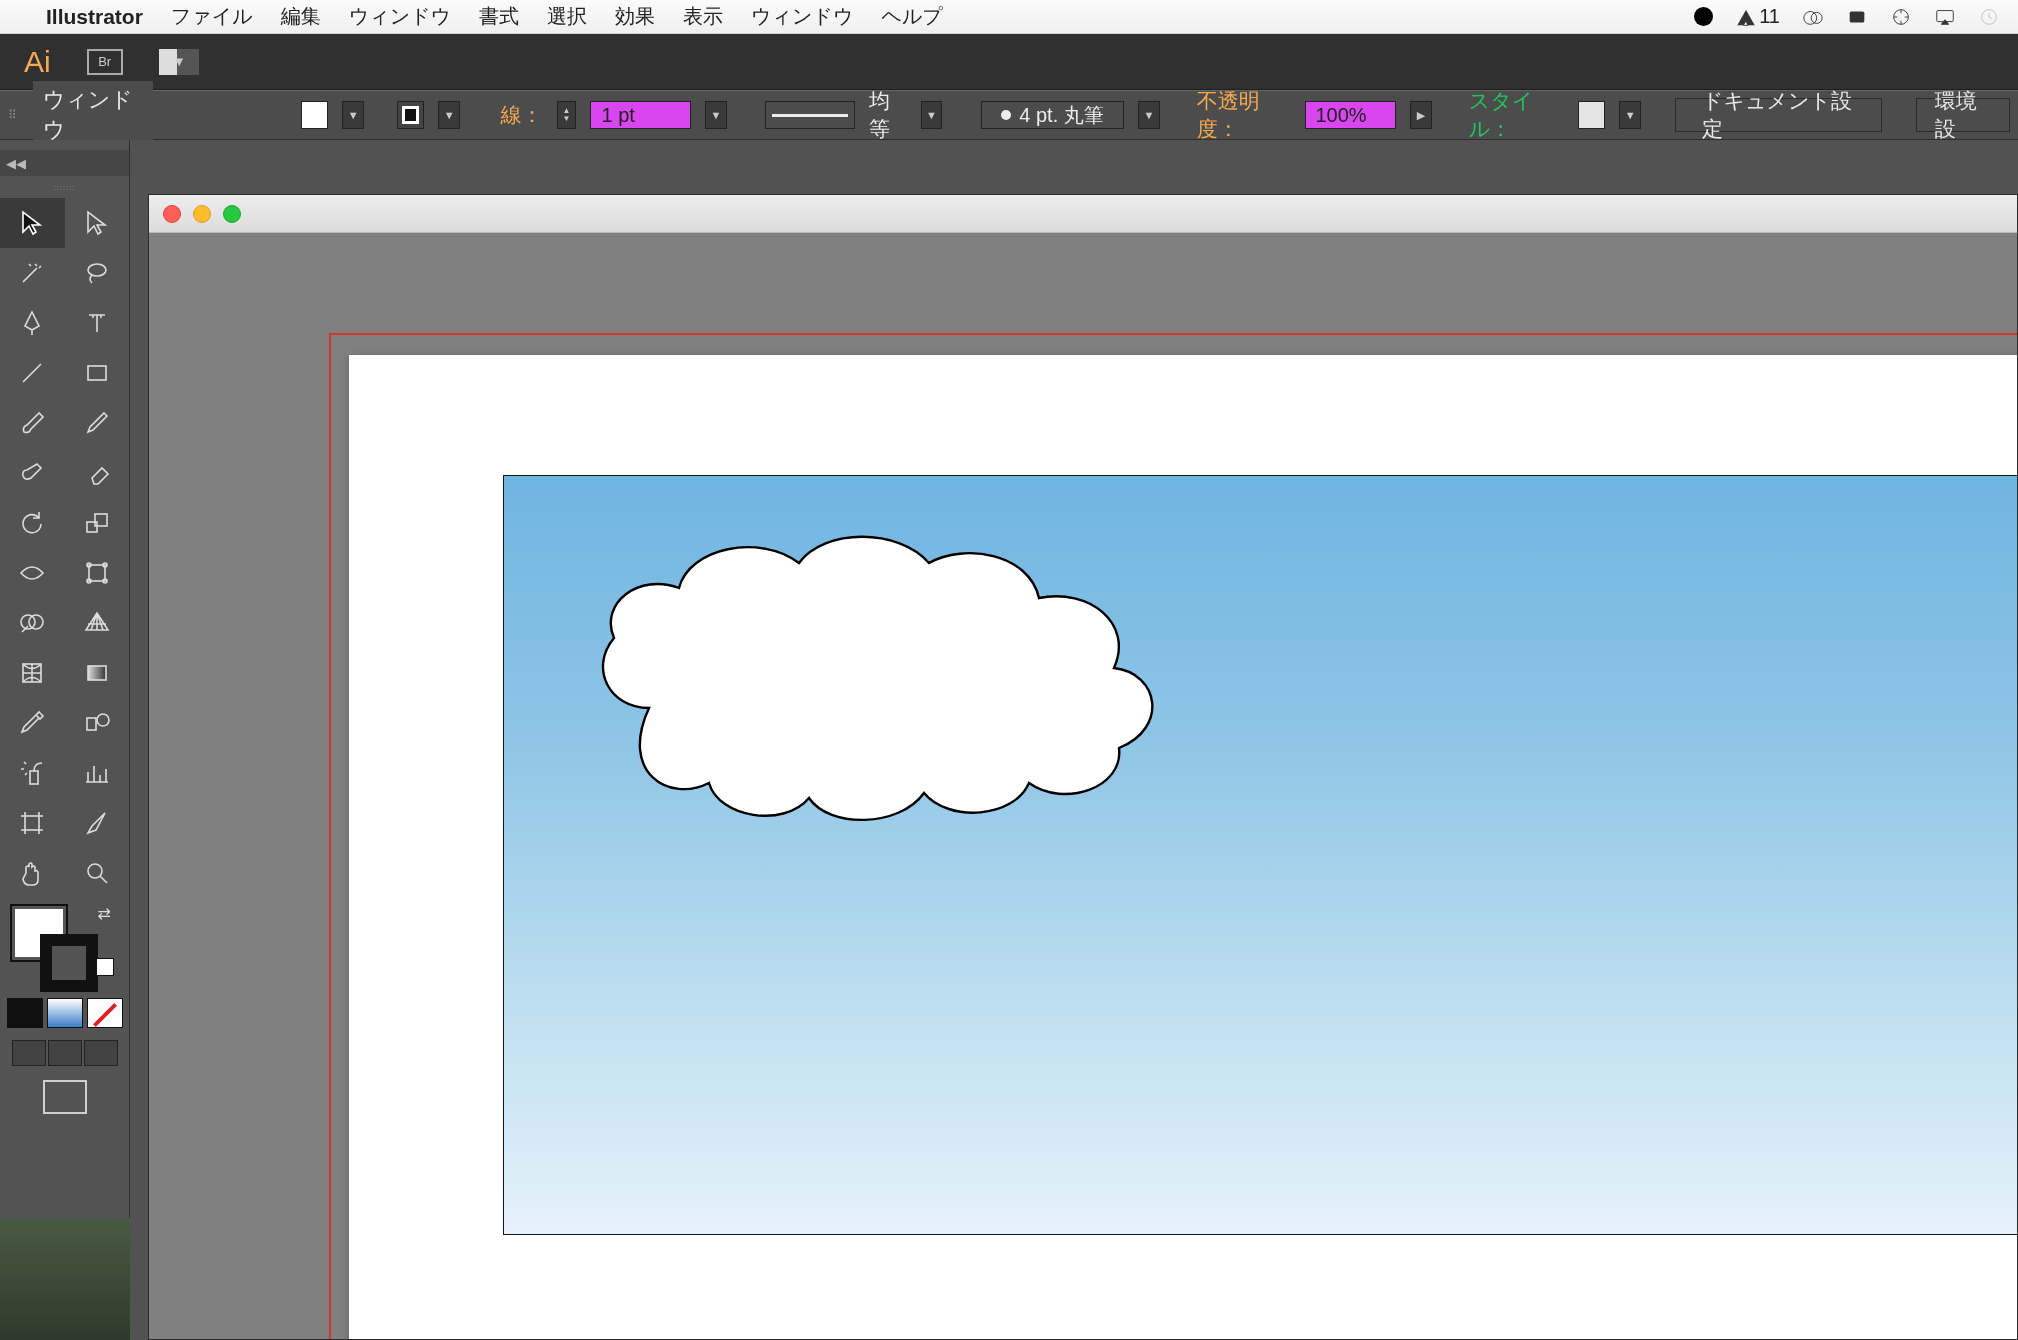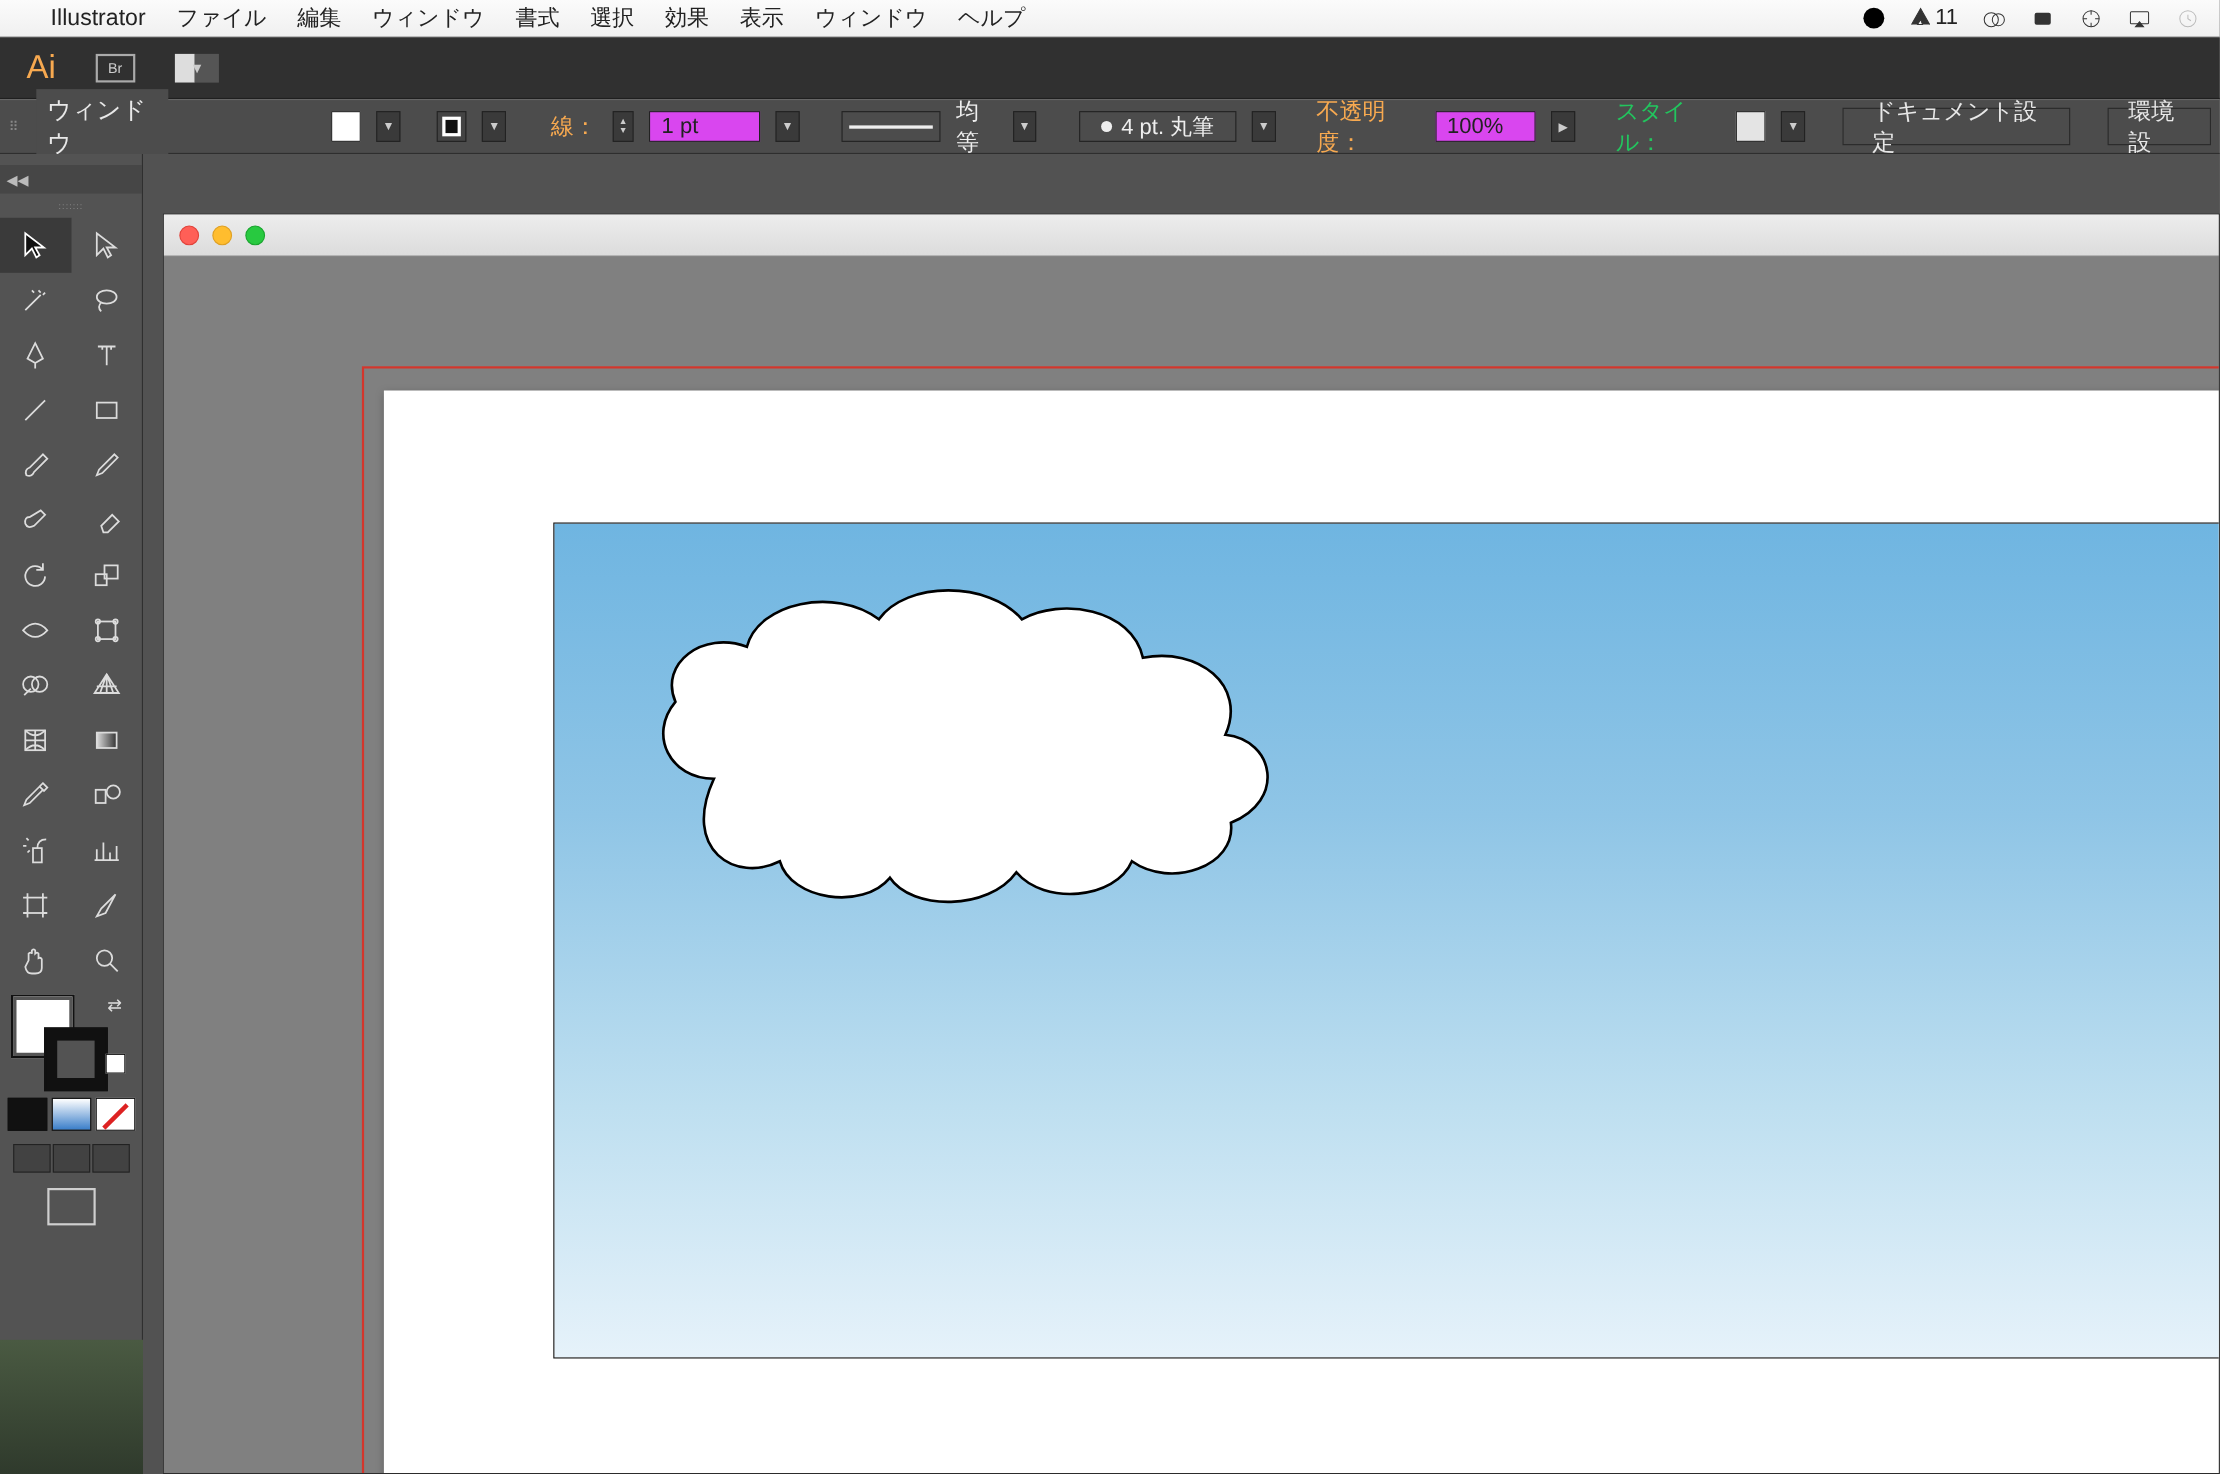--- a/index.html
+++ b/index.html
@@ -1,23 +1,23 @@
 <!DOCTYPE html>
 <html><head>
 <meta charset="utf-8">
 <style>
   * { box-sizing: border-box; margin: 0; padding: 0; font-family: "Hiragino Kaku Gothic Pro", "Helvetica Neue", Arial, sans-serif; }
   body { width: 2018px; height: 1340px; background: #5a5a5a; overflow: hidden; }
   
   
   .mac-menubar { height: 34px; background: linear-gradient(#fbfbfb,#f0f0f0); display:flex; align-items:center; padding:0 18px; font-size:20px; color:#222; gap:28px; border-bottom:1px solid #d0d0d0;}
   .mac-menubar .apple { font-size:22px; }
-  .mac-menubar .app-name { font-weight:400; font-size:21px; }
+  .mac-menubar .app-name { font-weight:700; font-size:21px; }
   .mac-menubar .right { margin-left:auto; display:flex; align-items:center; gap:22px; font-size:20px;}
-  .mac-menubar .right .adobe-count { display:flex; align-items:flex-start; gap:2px;}
+  .mac-menubar .right .adobe-count { display:flex; align-items:flex-end; gap:2px;}
   
   
   .app-header { height: 56px; background: #303030; display:flex; align-items:center; padding:0 24px; gap:36px; border-bottom:1px solid #1f1f1f;}
   .app-header .ai-logo { font-family: "Helvetica Neue", Arial; font-weight:500; font-size:30px; color:#f7a950; }
   .app-header .sq-icon { width:36px; height:26px; border:2px solid #aaa; display:flex; align-items:center; justify-content:center; font-size:13px; color:#ccc;}
   .app-header .panel-toggle { width:40px; height:26px; background:#444; display:flex; align-items:center;}
   .app-header .panel-toggle .half-l{width:18px;height:100%;background:#ddd;}
   .app-header .panel-toggle .half-r{width:22px;height:100%;background:#555;}
   .app-header .panel-caret{ color:#ccc; font-size:13px; margin-left:-26px;}
   

